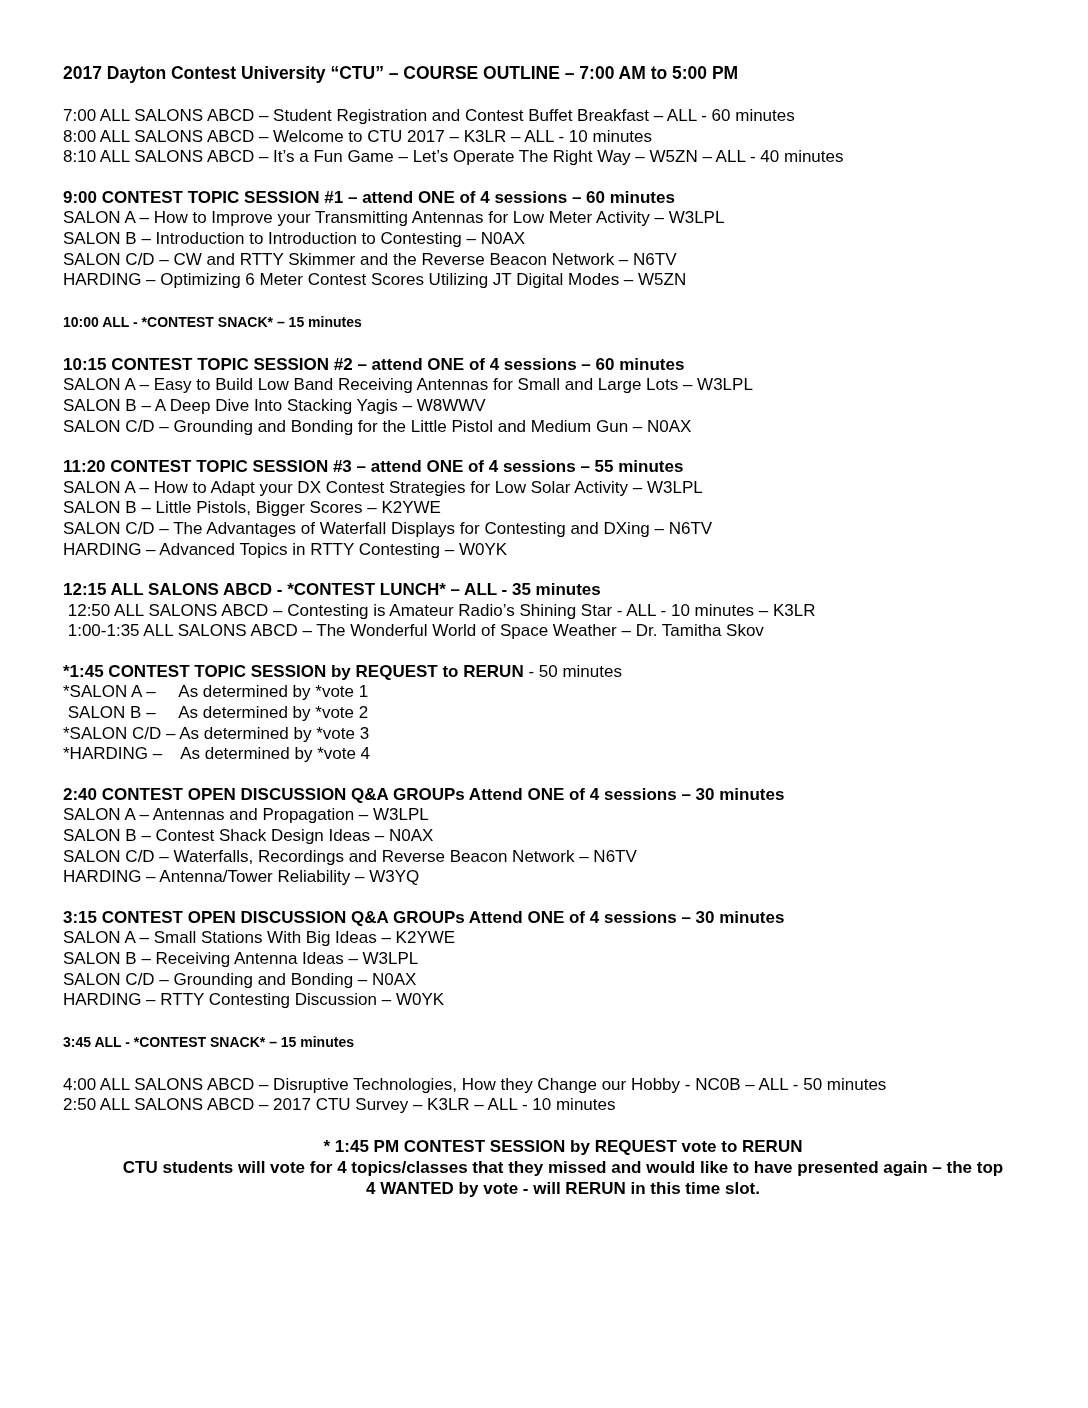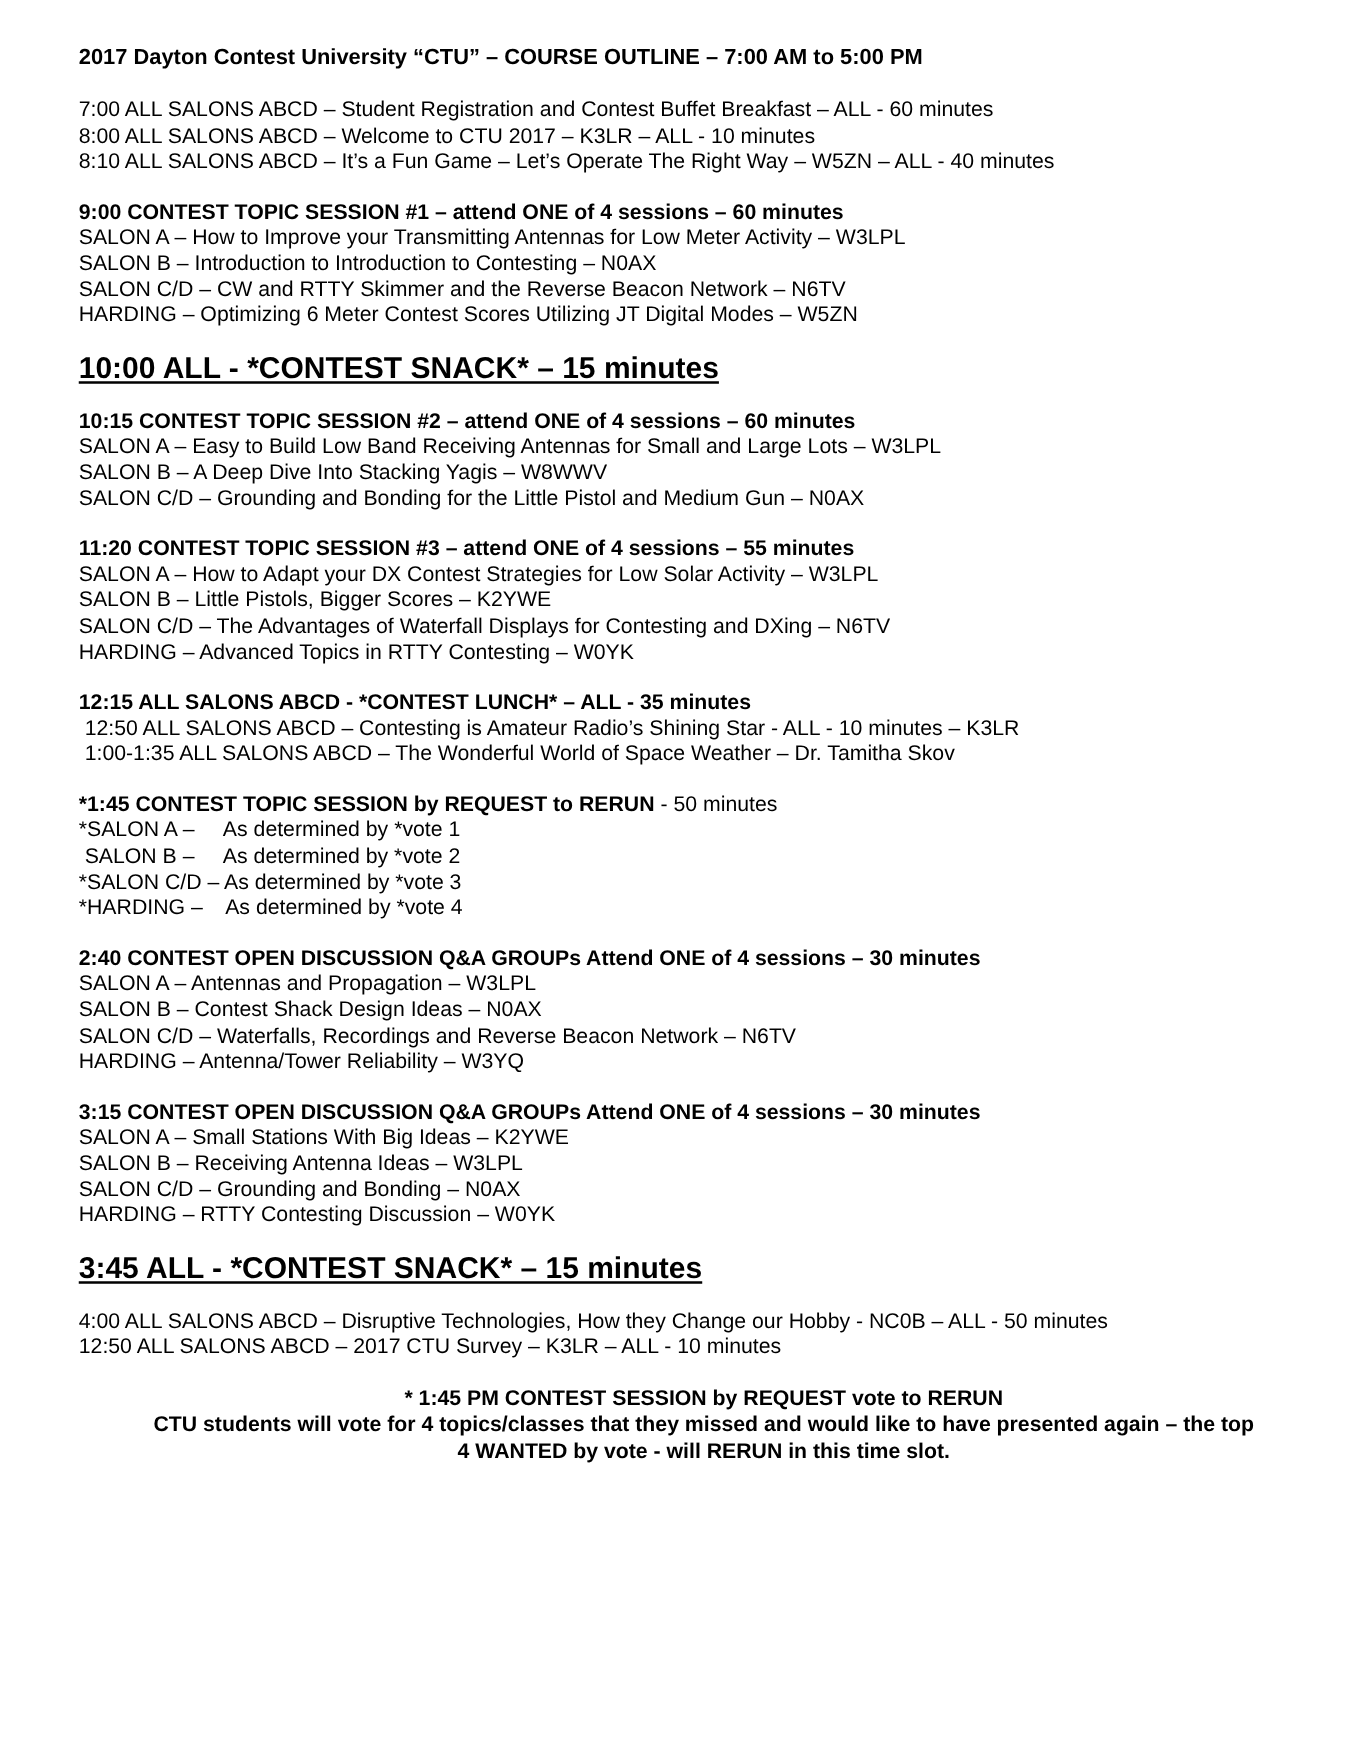--- a/index.html
+++ b/index.html
@@ -2,34 +2,34 @@
 <html><head>
 <meta charset="utf-8">
 <style>
   * { margin:0; padding:0; box-sizing:border-box; }
   html, body { background:#ffffff; }
   body {
     width:1088px; height:1408px; overflow:hidden;
     font-family:"Liberation Sans", sans-serif;
     color:#000;
   }
-  .page { width:1088px; height:1408px; background:#fff; padding:34px 58px 0 63px; }
+  .page { width:1088px; height:1408px; background:#fff; padding:62px 58px 0 63px; }
   .title {
     font-size:17.5px; font-weight:bold; line-height:22px;
     margin-bottom:22px; white-space:pre-wrap;
   }
   .block { margin-bottom:20px; }
   .line {
     font-size:17px; line-height:20.6px; white-space:pre-wrap;
   }
   .header-line .bold { font-weight:bold; }
   .header-line .tail { font-weight:normal;text-align:right; }
   .snack .snack-line {
-    font-size:24px; line-height:23px; font-weight:bold;
-    text-decoration:underline; text-underline-offset:3px;
+    font-size:14px; line-height:23px; font-weight:bold;
+    text-underline-offset:3px;
   }
   .snack { margin-bottom:21px; }
   .note { margin-left:33px;text-align:center; }
   .note .line { font-weight:bold; line-height:21px; }
 </style>
 </head>
 <body>
 
 <div class="page">
   <h1 class="title">2017 Dayton Contest University “CTU” – COURSE OUTLINE – 7:00 AM to 5:00 PM</h1>
@@ -86,21 +86,21 @@
         <div class="line">SALON A – Small Stations With Big Ideas – K2YWE</div>
         <div class="line">SALON B – Receiving Antenna Ideas – W3LPL</div>
         <div class="line">SALON C/D – Grounding and Bonding – N0AX</div>
         <div class="line">HARDING – RTTY Contesting Discussion – W0YK</div>
       </div>
       <div class="block snack">
         <div class="snack-line">3:45 ALL - *CONTEST SNACK* – 15 minutes</div>
       </div>
       <div class="block plain">
         <div class="line">4:00 ALL SALONS ABCD – Disruptive Technologies, How they Change our Hobby - NC0B – ALL - 50 minutes</div>
-        <div class="line">12:50 ALL SALONS ABCD – 2017 CTU Survey – K3LR – ALL - 10 minutes</div>
+        <div class="line">2:50 ALL SALONS ABCD – 2017 CTU Survey – K3LR – ALL - 10 minutes</div>
       </div>
       <div class="block note">
         <div class="line">* 1:45 PM CONTEST SESSION by REQUEST vote to RERUN</div>
         <div class="line">CTU students will vote for 4 topics/classes that they missed and would like to have presented again – the top</div>
         <div class="line">4 WANTED by vote - will RERUN in this time slot.</div>
       </div>
     </div>
 </div>
 
 </body></html>

